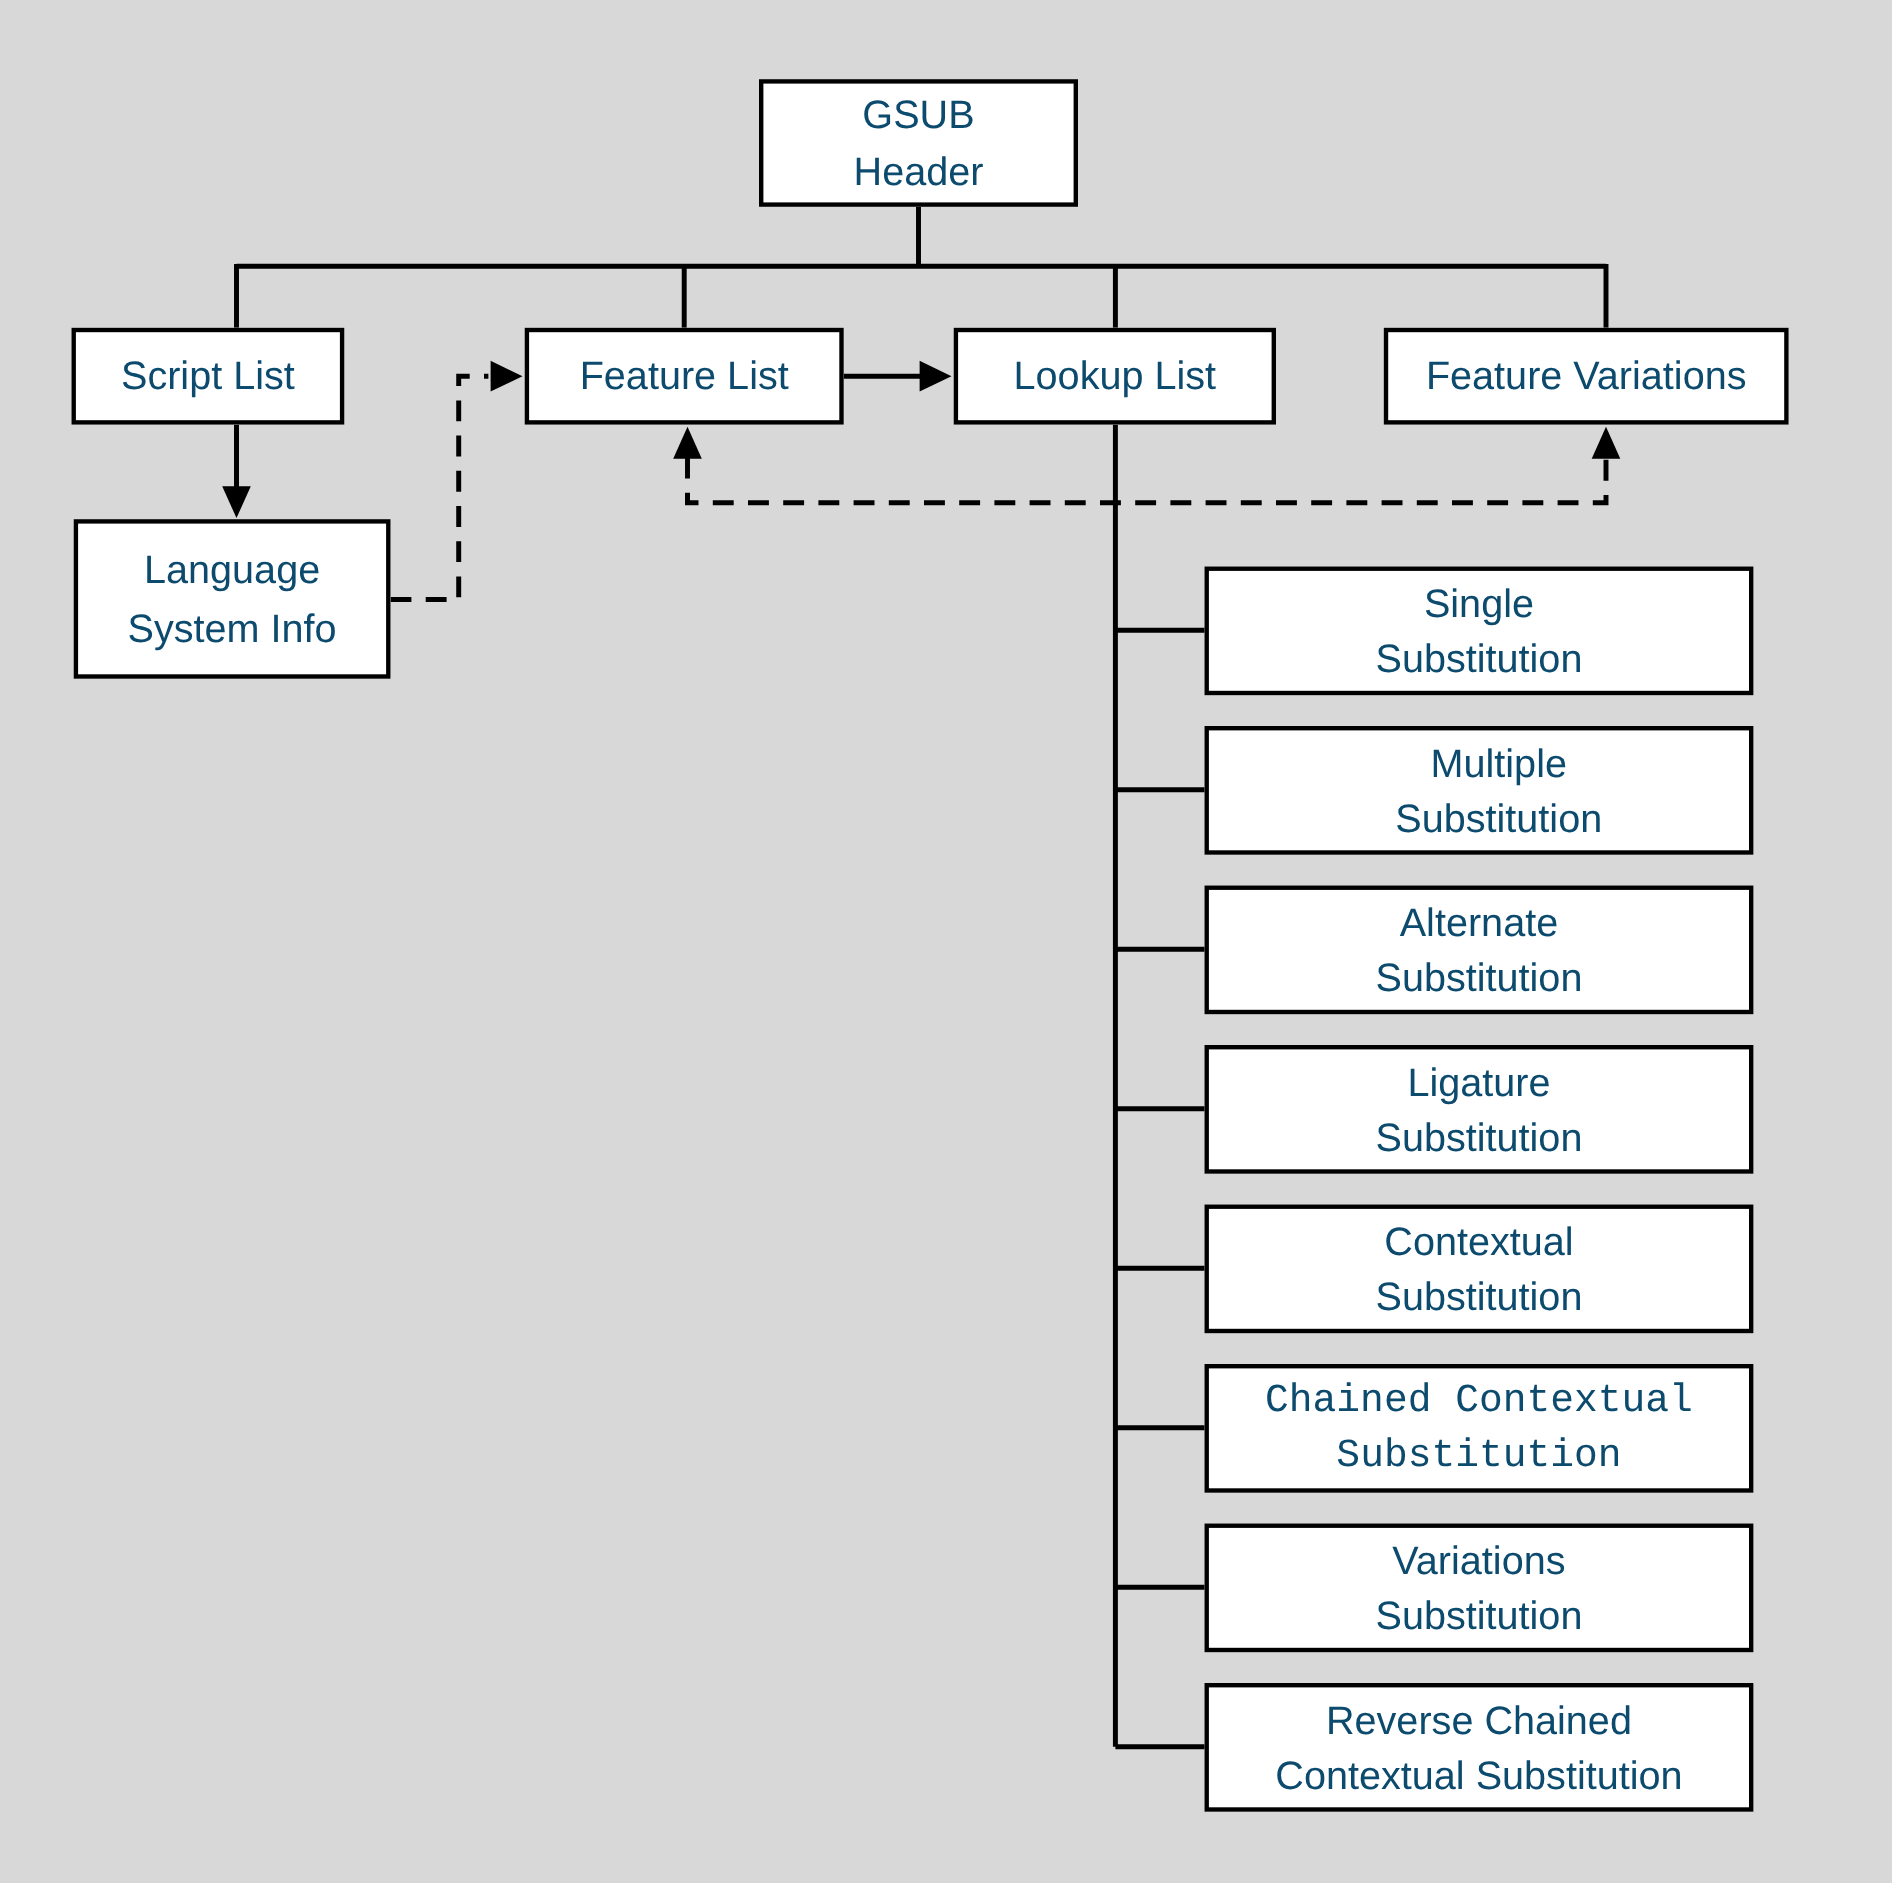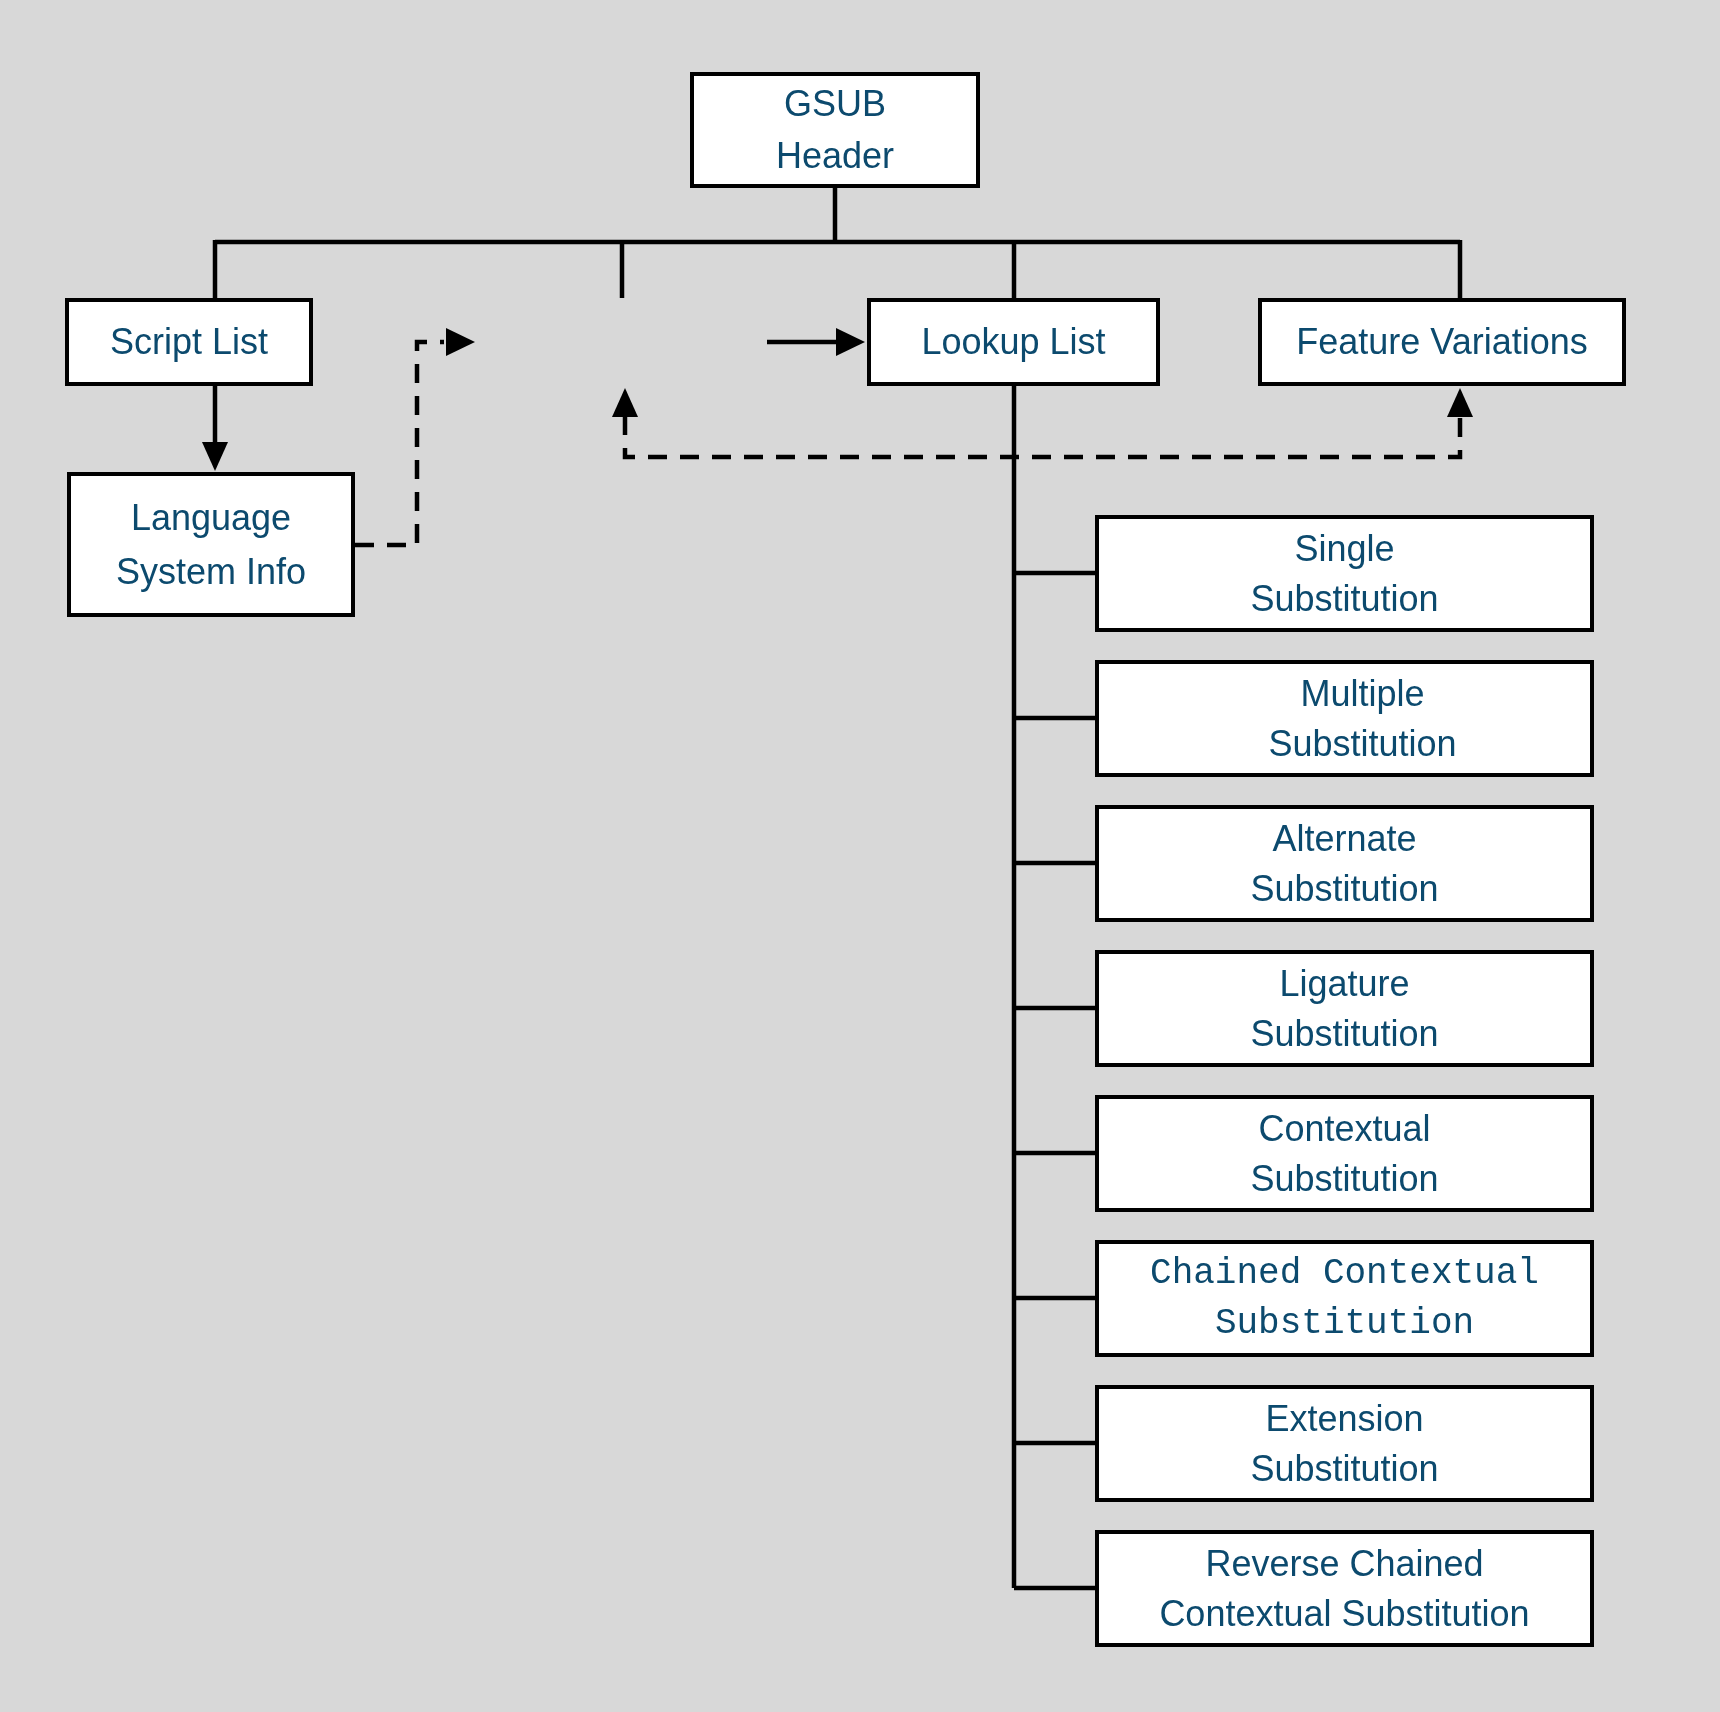--- a/index.html
+++ b/index.html
@@ -81,20 +81,23 @@
 
   <div class="node" id="node-gsub">
     <span class="label">GSUB
 Header</span>
   </div>
 
   <div class="node" id="node-script">
     <span class="label">Script List</span>
   </div>
 
+  <div class="node" id="node-feature">
+    <span class="label">Feature List</span>
+  </div>
 
   <div class="node" id="node-lookup">
     <span class="label">Lookup List</span>
   </div>
 
   <div class="node" id="node-featvar">
     <span class="label">Feature Variations</span>
   </div>
 
   <div class="node" id="node-lsi">
@@ -126,21 +129,21 @@
     <span class="label">Contextual
 Substitution</span>
   </div>
 
   <div class="node lookup-box" id="lt-5">
     <span class="label">Chained Contextual
 Substitution</span>
   </div>
 
   <div class="node lookup-box" id="lt-6">
-    <span class="label">Extension
+    <span class="label">Variations
 Substitution</span>
   </div>
 
   <div class="node lookup-box" id="lt-7">
     <span class="label">Reverse Chained
 Contextual Substitution</span>
   </div>
 
 </div>
 

